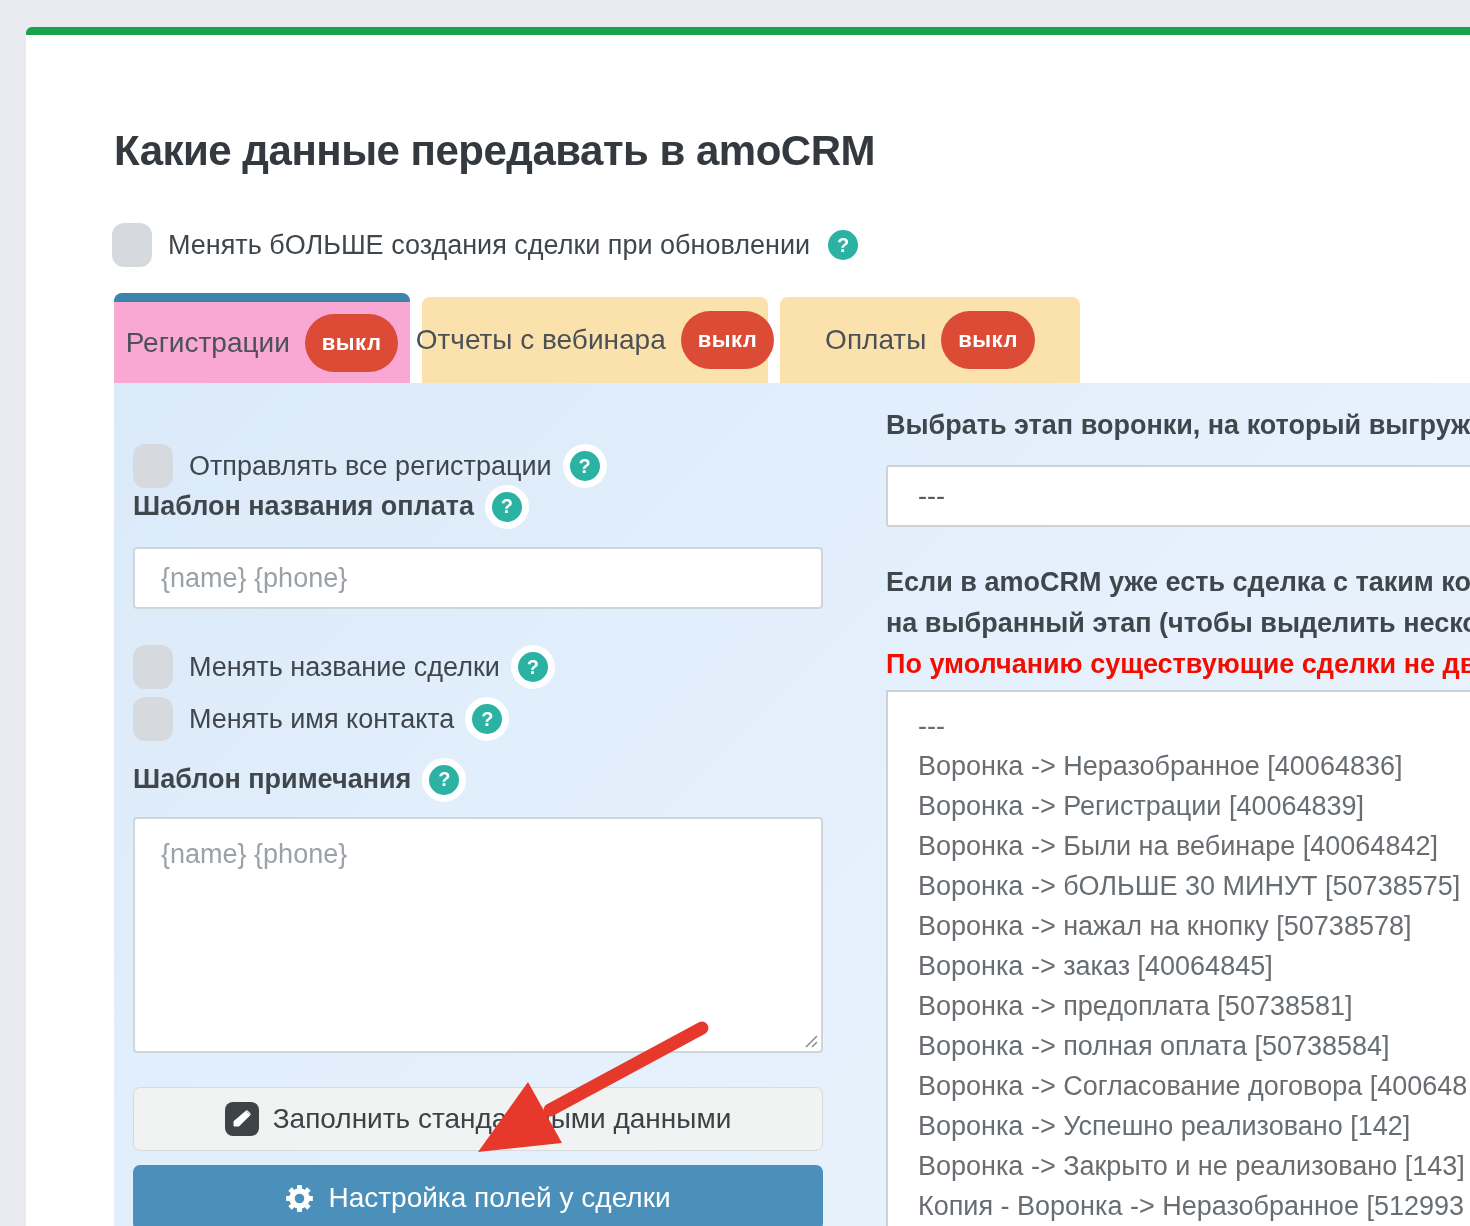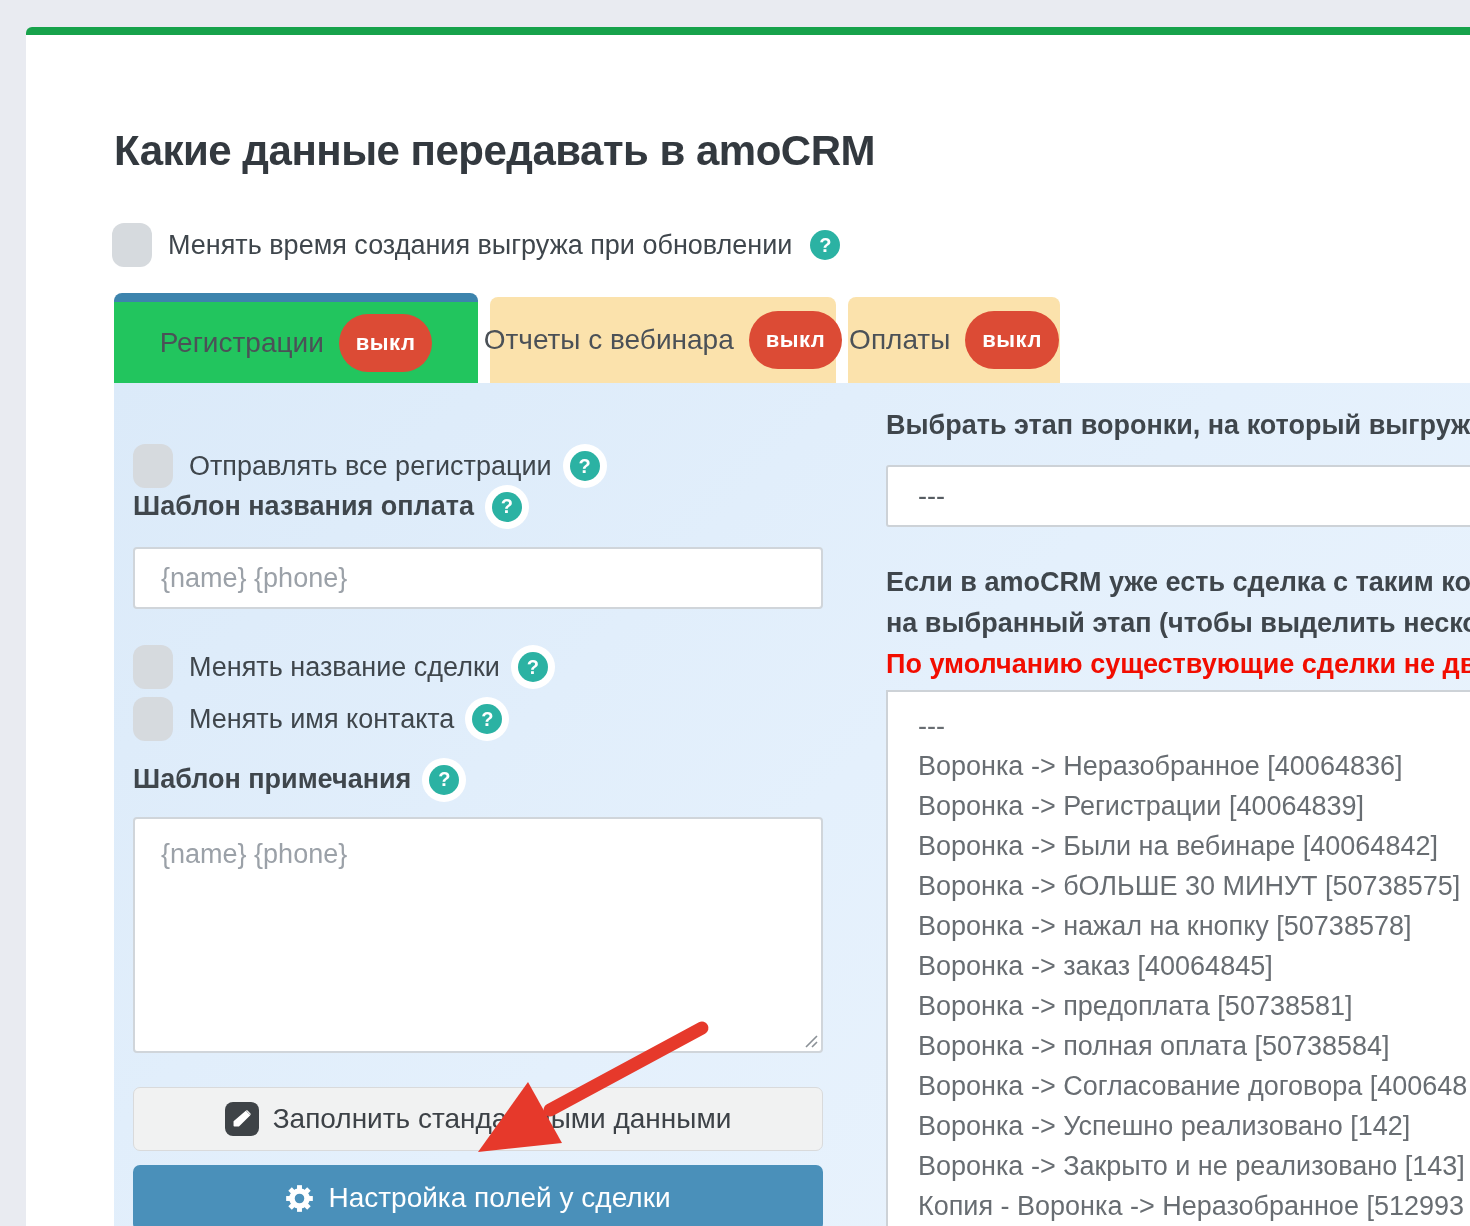--- a/index.html
+++ b/index.html
@@ -19,23 +19,23 @@
   .bold { font-weight:700; }
   .help { width:30px; height:30px; border-radius:50%; background:#2bb2a3; color:#fff;
     font-weight:700; font-size:20px; display:flex; align-items:center; justify-content:center;
     box-shadow:0 0 0 7px #ffffff; margin-left:18px; flex:none; }
   #top-checkbox-row { position:absolute; left:86px; top:188px; }
 
   
   .tabs { position:absolute; left:88px; top:258px; display:flex; gap:12px; align-items:flex-end; }
   .tab { display:flex; align-items:center; justify-content:center;
     font-size:28px; color:#4b5157; border-radius:8px 8px 0 0; white-space:nowrap; }
-  .tab.active { width:364px; height:90px; background:#22c55e; border-top:9px solid #3d84ad; }
+  .tab.active { width:296px; height:90px; background:#f9a8d4; border-top:9px solid #3d84ad; }
   .tab.inactive { height:86px; background:#fbe2ac; }
-  #tab-reports { width:346px; } #tab-payments { width:212px; }
+  #tab-reports { width:346px; } #tab-payments { width:300px; }
   .badge { margin-left:15px; background:#dc4b35; color:#fff; font-size:22px; font-weight:700;
     padding:16px 17px; border-radius:999px; letter-spacing:0.5px; }
 
   
   .panel { position:absolute; left:88px; top:348px; width:1560px; height:940px;
     background:linear-gradient(135deg,#dbeaf9 0%,#e4f0fc 45%,#edf5fd 100%); }
   .panel > * { position:absolute; }
 
   
   #send-all-row { left:19px; top:42px;margin-top:19px; }
@@ -80,21 +80,21 @@
 </style>
 </head>
 <body>
 
 <div class="card">
 
   <h1 class="page-title">Какие данные передавать в amoCRM</h1>
 
   <div class="row" id="top-checkbox-row">
     <div class="cb"></div>
-    <span class="lbl">Менять время создания выгружа при обновлении</span>
+    <span class="lbl">Менять бОЛЬШЕ создания сделки при обновлении</span>
     <div class="help">?</div>
   </div>
 
   <div class="tabs">
     <div class="tab active" id="tab-registrations">
       <span>Регистрации</span>
       <span class="badge">выкл</span>
     </div>
     <div class="tab inactive" id="tab-reports">
       <span>Отчеты с вебинара</span>

